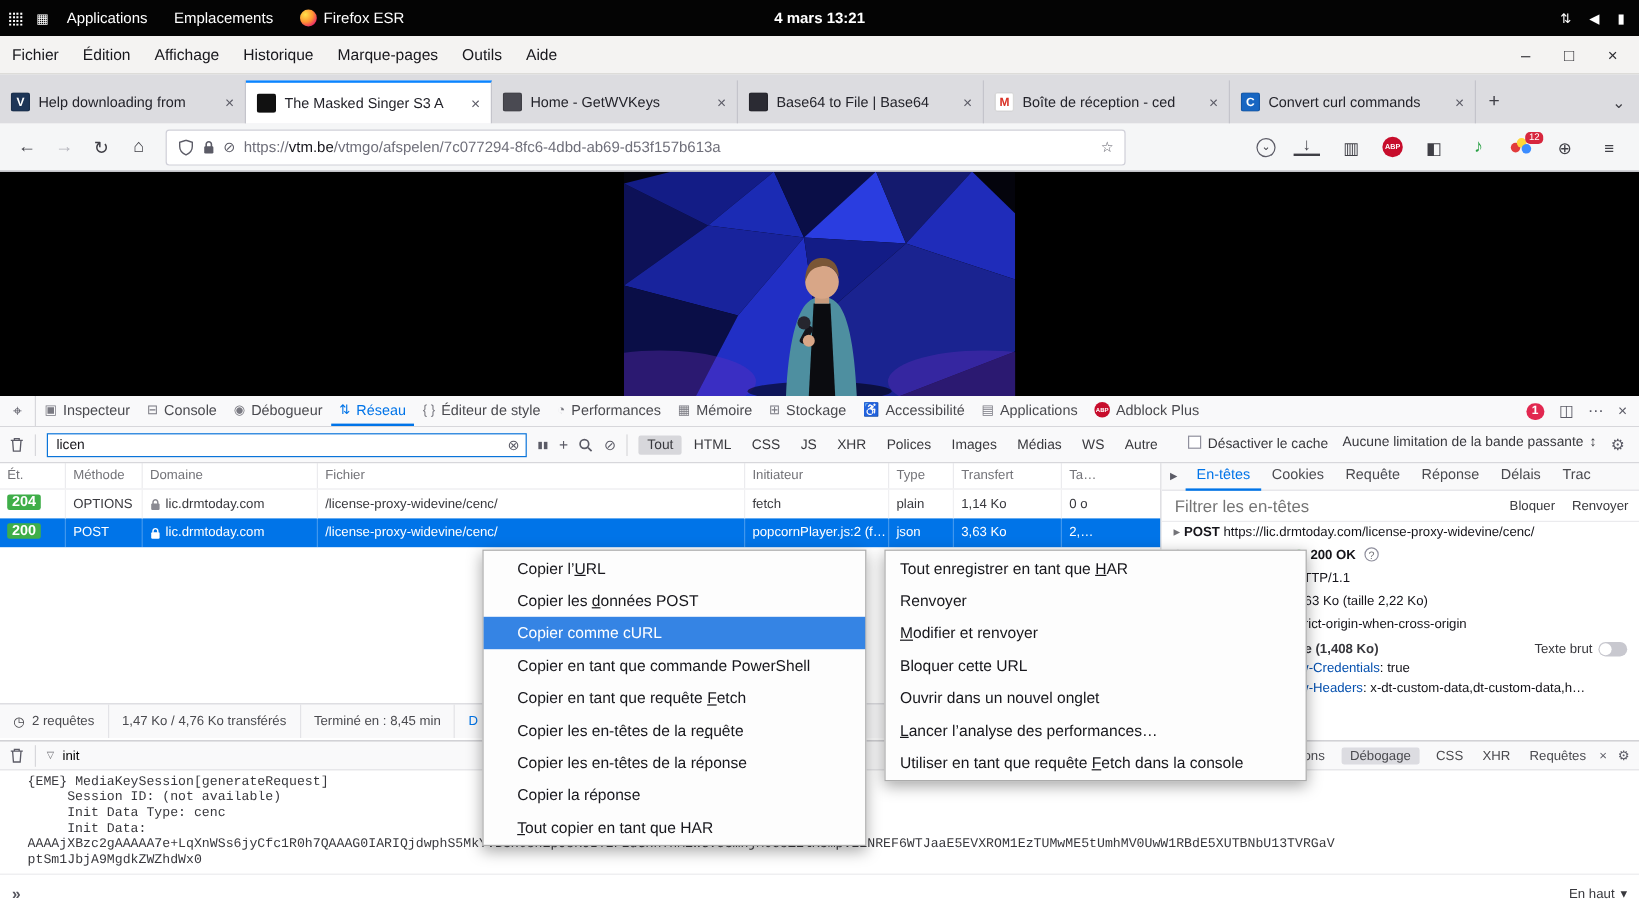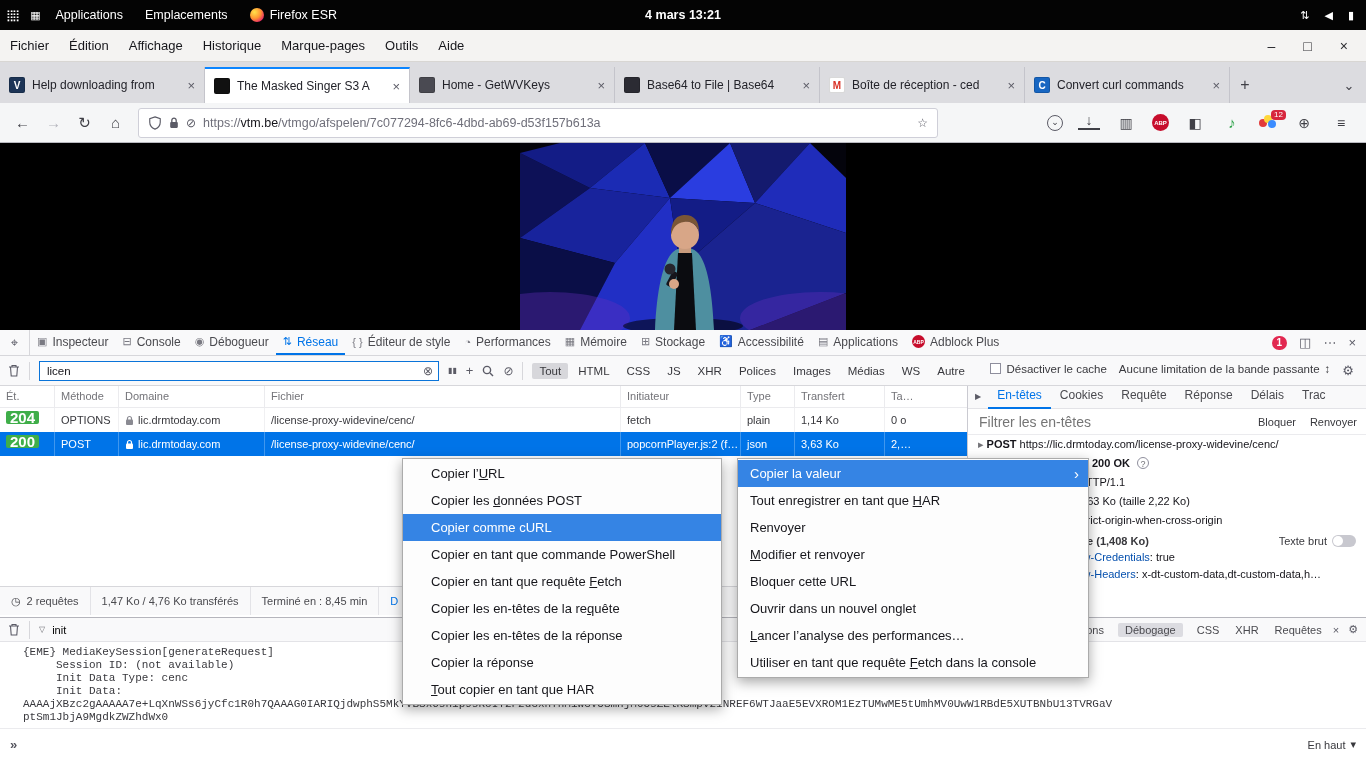--- a/index.html
+++ b/index.html
@@ -99,21 +99,21 @@
   #net-header{height:24px;border-bottom:1px solid #ebebee;background:#fff}
   .hcell{font-size:11px;color:#737378;line-height:24px;padding:0 6px;border-left:1px solid #ebebee;
     overflow:hidden;white-space:nowrap}
   .hcell:first-child{border-left:none}
   .nrow{height:24px}
   .ncell{font-size:11px;color:#38383d;line-height:24px;padding:0 6px;border-left:1px solid #f0f0f2;
     overflow:hidden;white-space:nowrap}
   .ncell:first-child{border-left:none}
   .nrow.selected{background:#0074e8}
   .nrow.selected .ncell{color:#fff;border-left-color:rgba(255,255,255,.25)}
-  .pill{display:inline-block;background:#3fae49;color:#fff;font-size:15px;font-weight:bold;
+  .pill{display:inline-block;background:#3fae49;color:#fff;font-size:12px;font-weight:bold;
     line-height:13px;padding:0 4px;border-radius:2px;vertical-align:1px}
   .dom{display:flex;align-items:center;gap:4px}
   .lock{display:flex;color:#8a8a92}
   .nrow.selected .lock{color:#fff}
   #net-summary{position:absolute;bottom:0;left:0;right:0;height:29px;border-top:1px solid #d7d7db;
     background:#f9f9fa;display:flex;align-items:center;font-size:11px;color:#4a4a4f}
   .sum-seg{padding:0 11px;border-right:1px solid #e3e3e7;height:100%;display:flex;align-items:center;gap:6px}
   .sum-seg.dcl{color:#0074e8;border-right:none}
   
   #net-details{flex:1;background:#fff;overflow:hidden;font-size:11px;position:relative}
@@ -558,21 +558,20 @@
   <div class="con-prompt">
     <span class="prompt-chev">»</span>
     <span class="con-context">
       <span>En haut</span>
       <span>▾</span>
     </span>
   </div>
 </div>
 
 <div class="menu" id="ctx-menu">
-    <div class="mi hl">Copier la valeur<span class="sub-arrow">›</span></div>
     <div class="mi">Tout enregistrer en tant que <u>H</u>AR</div>
     <div class="mi">Renvoyer</div>
     <div class="mi"><u>M</u>odifier et renvoyer</div>
     <div class="mi">Bloquer cette URL</div>
     <div class="mi">Ouvrir dans un nouvel onglet</div>
     <div class="mi"><u>L</u>ancer l’analyse des performances…</div>
     <div class="mi">Utiliser en tant que requête <u>F</u>etch dans la console</div>
   </div>
 <div class="menu" id="ctx-submenu">
     <div class="mi">Copier l’<u>U</u>RL</div>

